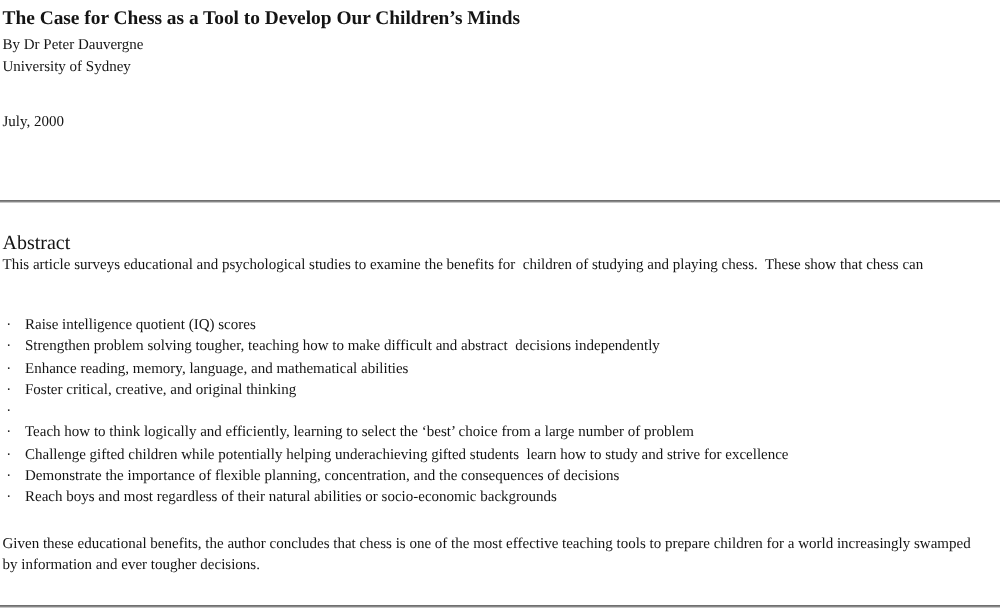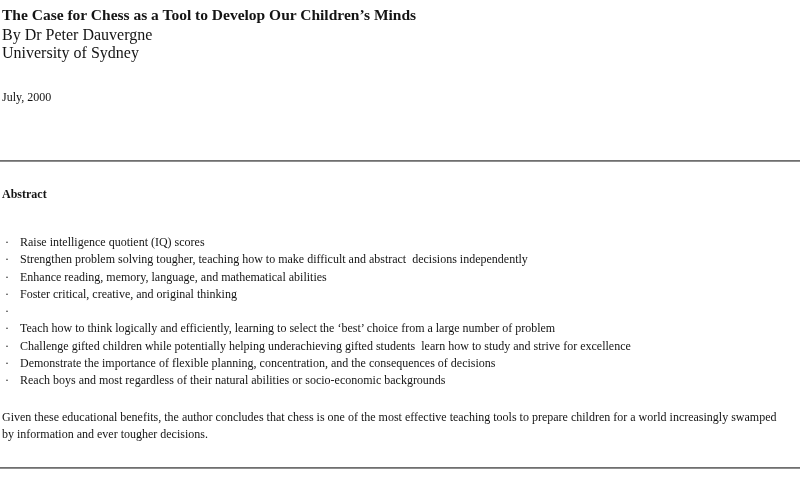--- a/index.html
+++ b/index.html
@@ -14,41 +14,41 @@
   }
   .page { padding: 5px 8px 0 2px; width: 800px; }
   .doc-title {
     font-size: 15.5px;
     font-weight: bold;
     line-height: 19px;
     margin: 0;
     white-space: pre-wrap;
   }
   .byline, .affiliation {
-    font-size: 16px;
+    font-size: 12px;
     line-height: 18px;
   }
   .byline { margin-top: 2px; }
   .date-line {
     font-size: 12px;
     line-height: 18px;
     margin-top: 26px;
   }
   .rule {
     height: 2px;
     background: #8f8f8f;
     border-top: 1px solid #6f6f6f;
     width: 800px;
     margin-left: -2px;
   }
   .rule-top { margin-top: 54px; }
   .rule-bottom { margin-top: 24px; }
   .abstract-heading {
-    font-size: 12px;
-    font-weight: bold;
+    font-size: 16px;
+    font-weight: normal;
     line-height: 17px;
     margin-top: 24px;
   }
   .abstract-intro {
     font-size: 12px;
     line-height: 17px;
     white-space: pre-wrap;
   }
   .bullet-list { margin-top: 31px; }
   .bullet-row {
@@ -80,20 +80,21 @@
   <div class="byline">By Dr Peter Dauvergne</div>
 
   <div class="affiliation">University of Sydney</div>
 
   <div class="date-line">July, 2000</div>
 
   <div class="rule rule-top"></div>
 
   <div class="abstract-heading">Abstract</div>
 
+  <div class="abstract-intro">This article surveys educational and psychological studies to examine the benefits for  children of studying and playing chess.  These show that chess can</div>
 
   <div class="bullet-list">
       <div class="bullet-row">
       <span class="bullet-marker">·</span>
       <span class="bullet-text">Raise intelligence quotient (IQ) scores</span>
     </div>
       <div class="bullet-row">
       <span class="bullet-marker">·</span>
       <span class="bullet-text">Strengthen problem solving tougher, teaching how to make difficult and abstract  decisions independently</span>
     </div>

